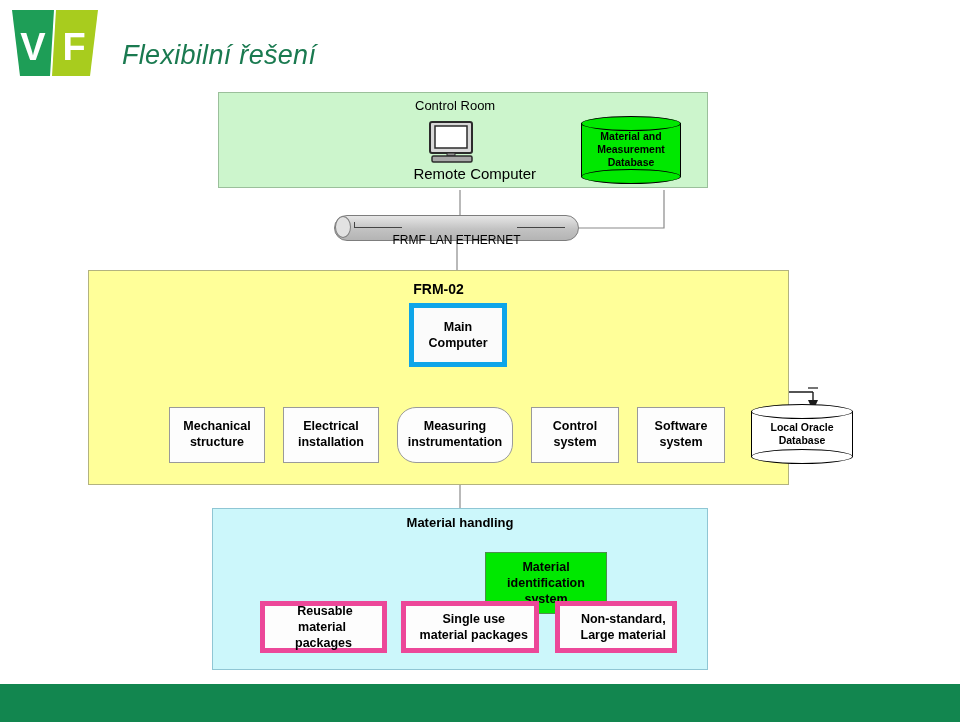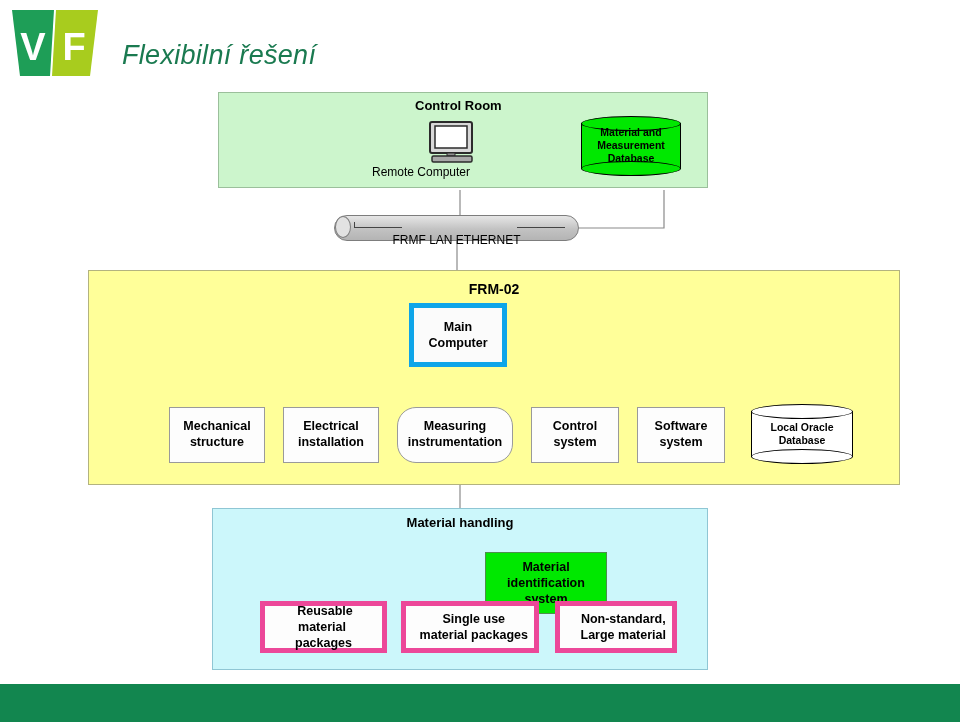--- a/index.html
+++ b/index.html
@@ -60,44 +60,44 @@
 
   #control-room {
     left: 218px; top: 92px;
     width: 490px; height: 96px;
     background: #ccf5cc;
     border: 1px solid #9bbf9b;
   }
   #control-room-title {
     position: absolute;
     left: 196px; top: 5px;
-    font-size: 13px; font-weight: bold; color: #000;
+    font-size: 13px; font-weight: normal; color: #000;
     white-space: nowrap;
   }
 
   #monitor-icon {
     position: absolute;
     left: 207px; top: 28px;
     width: 54px; height: 44px;
   }
   #remote-computer-label {
     position: absolute;
     left: 153px; top: 72px;
     width: 164px;
-    text-align: left;
-    font-size: 12px;
+    text-align: right;
+    font-size: 15px;
     color: #000;
     white-space: nowrap;
   }
 
   
   #mm-db {
     position: absolute;
     left: 362px; top: 23px;
-    width: 100px; height: 60px;
+    width: 100px; height: 68px;
   }
   .cyl { position: absolute; inset: 0; }
   .cyl .body {
     position: absolute;
     left: 0; right: 0;
     top: 7px; bottom: 7px;
     background: #00e800;
     border-left: 1px solid #000;
     border-right: 1px solid #000;
   }
@@ -166,21 +166,21 @@
     position: absolute;
     left: 20px; top: 7px;
     width: 1px; height: 6px;
     background: #444;
     z-index: 2;
   }
 
   
   #frm02 {
     left: 88px; top: 270px;
-    width: 812px; height: 215px;
+    width: 701px; height: 215px;
     background: #ffff99;
     border: 1px solid #b3b37f;
   }
   #frm02-title {
     position: absolute;
     left: 0; right: 0; top: 10px;
     text-align: center;
     font-size: 14px; font-weight: bold; color: #000;
   }
 

